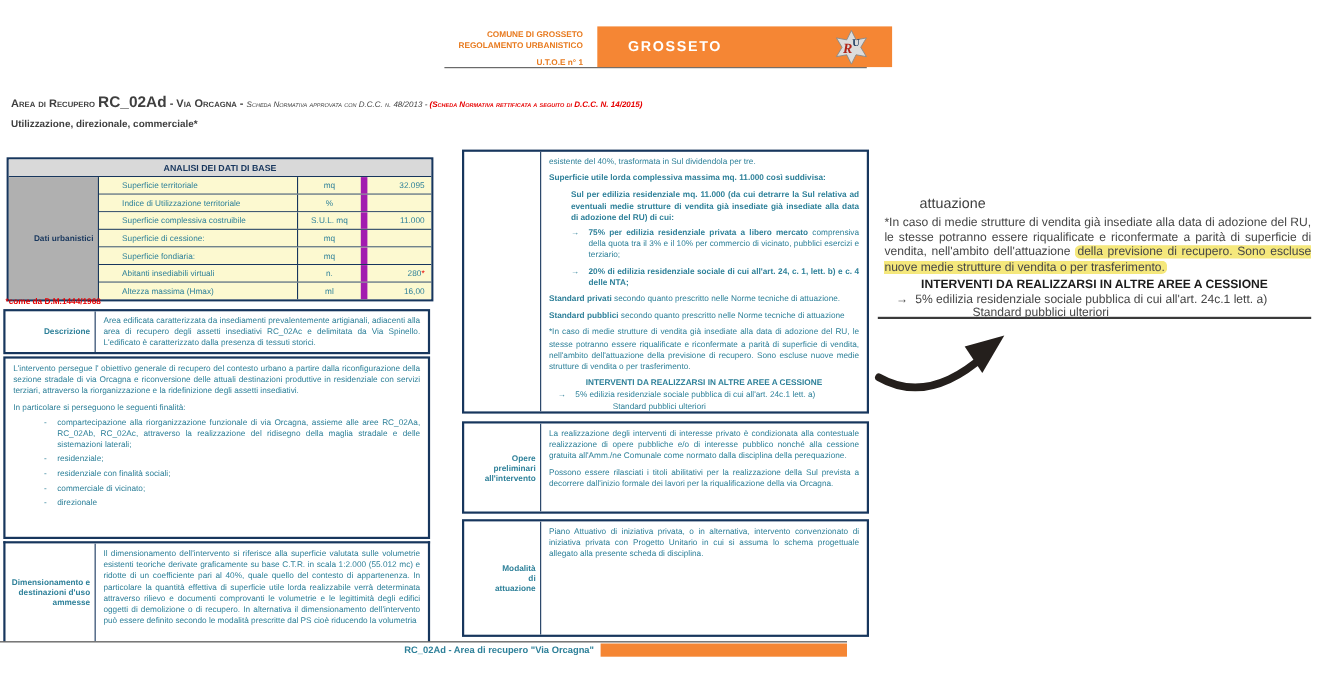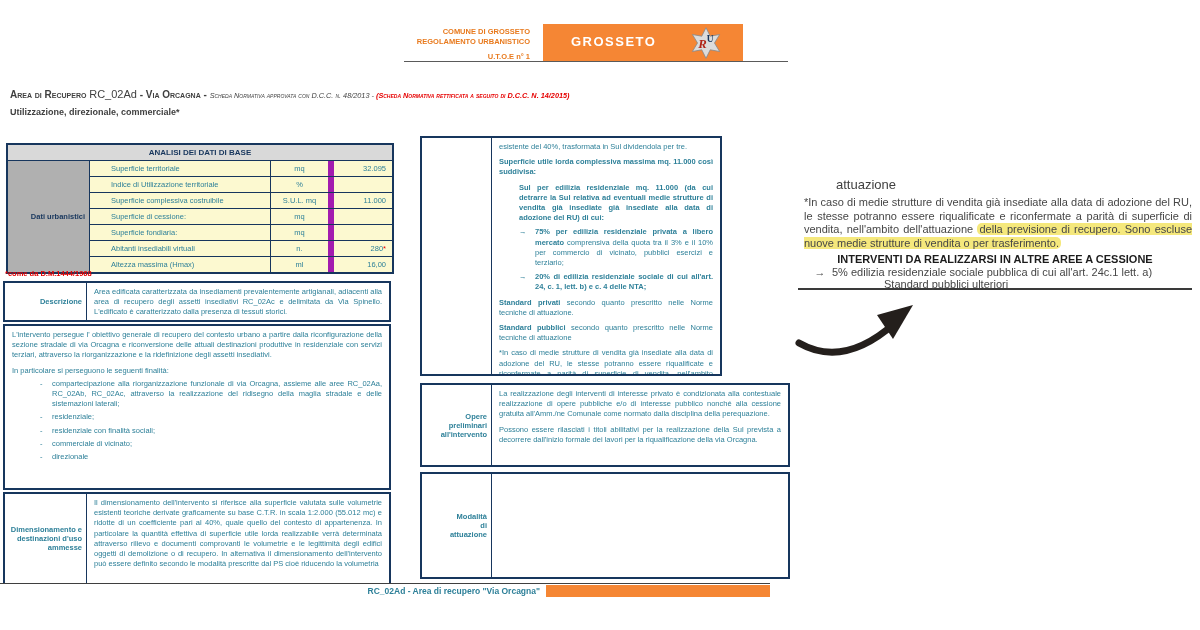--- a/index.html
+++ b/index.html
@@ -3,28 +3,28 @@
 <meta charset="utf-8">
 <style>
   html,body{margin:0;padding:0;background:#ffffff;}
   .page{position:relative;width:1200px;height:630px;background:#fff;overflow:hidden;
         font-family:"Liberation Sans",sans-serif;color:#2e8099;}
   
   .hdr-org{position:absolute;left:330px;top:27px;width:200px;text-align:right;
            color:#e87a1e;font-weight:bold;font-size:7.5px;line-height:9.5px;}
   .hdr-utoe{margin-top:6px;}
   .hdr-rule{position:absolute;left:404px;top:61px;width:384px;border-top:1.6px solid #5a5a5a;}
-  .banner{position:absolute;left:543px;top:24px;width:200px;height:37px;background:#f58634;}
+  .banner{position:absolute;left:543px;top:24px;width:248px;height:37px;background:#f58634;padding-left:20px;}
   .banner-title{position:absolute;left:28px;top:10px;color:#fff;font-weight:bold;
                 font-size:13px;letter-spacing:1.5px;}
   .banner-logo{position:absolute;right:20px;top:2px;}
   
   .title{position:absolute;left:10px;top:84px;width:900px;white-space:nowrap;color:#3f3f3f;}
   .t-caps{font-variant:small-caps;font-weight:bold;font-size:10px;}
-  .t-code{font-weight:normal;font-size:11px;}
+  .t-code{font-weight:bold;font-size:14px;}
   .t-appr{font-variant:small-caps;font-style:italic;font-size:7.3px;color:#3f3f3f;}
   .t-rett{font-variant:small-caps;font-style:italic;font-weight:bold;font-size:7.3px;color:#e60000;}
   .subtitle{position:absolute;left:10px;top:107px;font-weight:bold;font-size:9px;color:#3f3f3f;}
   
   .bt{position:absolute;left:6px;top:143px;width:388px;border:2px solid #17365d;box-sizing:border-box;}
   .bt-header{background:#d9d9d9;color:#17365d;font-weight:bold;font-size:8px;text-align:center;
              padding:3px 0;border-bottom:1.5px solid #17365d;}
   .bt-body{display:flex;}
   .bt-side{width:82px;flex:none;background:#b0b0b0;color:#17365d;font-weight:bold;font-size:7.5px;
            display:flex;align-items:center;justify-content:flex-end;padding-right:4px;
@@ -59,21 +59,21 @@
   .aitem .m{width:16px;flex:none;}
   .aitem .t{flex:1;text-align:justify;}
   .center{text-align:center;}
   .ind2{margin-left:58px !important;}
   
   #descrizione{left:3px;top:281px;width:388px;height:41px;}
   #finalita{left:3px;top:324px;width:388px;height:166px;}
   #dimensionamento{left:3px;top:492px;width:388px;height:91px;border-bottom:none;}
   
   .mid .blk-label{width:70px;padding-left:46px;}
-  #contA{left:420px;top:136px;width:302px;height:240px;}
+  #contA{left:420px;top:136px;width:370px;height:240px;}
   #opere{left:420px;top:383px;width:370px;height:84px;}
   #modalita{left:420px;top:472px;width:370px;height:107px;}
   
   .callout{position:absolute;left:798px;top:177px;width:394px;height:113px;
            border-bottom:2px solid #3a3a3a;color:#464646;box-sizing:border-box;}
   .co-word{margin-left:38px;font-size:13px;color:#3f3f3f;}
   .co-para{margin:4px 0 0 6px;font-size:11px;line-height:13.6px;text-align:justify;}
   mark{background:#f5e87c;border-radius:5px;padding:0 2px;color:inherit;}
   .co-head{text-align:center;font-weight:bold;font-size:11px;color:#1c1c1c;margin-top:3px;}
   .co-item{display:flex;font-size:11px;margin:1px 0 0 10px;}
@@ -250,20 +250,21 @@
     <div class="blk-label">Opere preliminari all'intervento</div>
     <div class="blk-content">
       <p>La realizzazione degli interventi di interesse privato è condizionata alla contestuale realizzazione di opere pubbliche e/o di interesse pubblico nonché alla cessione gratuita all'Amm./ne Comunale come normato dalla disciplina della perequazione.</p>
       <p class="mt">Possono essere rilasciati i titoli abilitativi per la realizzazione della Sul prevista a decorrere dall'inizio formale dei lavori per la riqualificazione della via Orcagna.</p>
     </div>
   </div>
 
   <div class="blk mid" id="modalita">
     <div class="blk-label">Modalità di attuazione</div>
     <div class="blk-content">
+      <p>Piano Attuativo di iniziativa privata, o in alternativa, intervento convenzionato di iniziativa privata con Progetto Unitario in cui si assuma lo schema progettuale allegato alla presente scheda di disciplina.</p>
     </div>
   </div>
 
   <div class="callout">
     <div class="co-word">attuazione</div>
     <div class="co-para"><span>*In caso di medie strutture di vendita già insediate alla data di adozione del RU, le stesse potranno essere riqualificate e riconfermate a parità di superficie di vendita, nell'ambito dell'attuazione </span><mark>della previsione di recupero. Sono escluse nuove medie strutture di vendita o per trasferimento.</mark></div>
     <div class="co-head">INTERVENTI DA REALIZZARSI IN ALTRE AREE A CESSIONE</div>
     <div class="co-item">
         <span class="m">→</span>
         <span>5% edilizia residenziale sociale pubblica di cui all'art. 24c.1 lett. a)</span>

